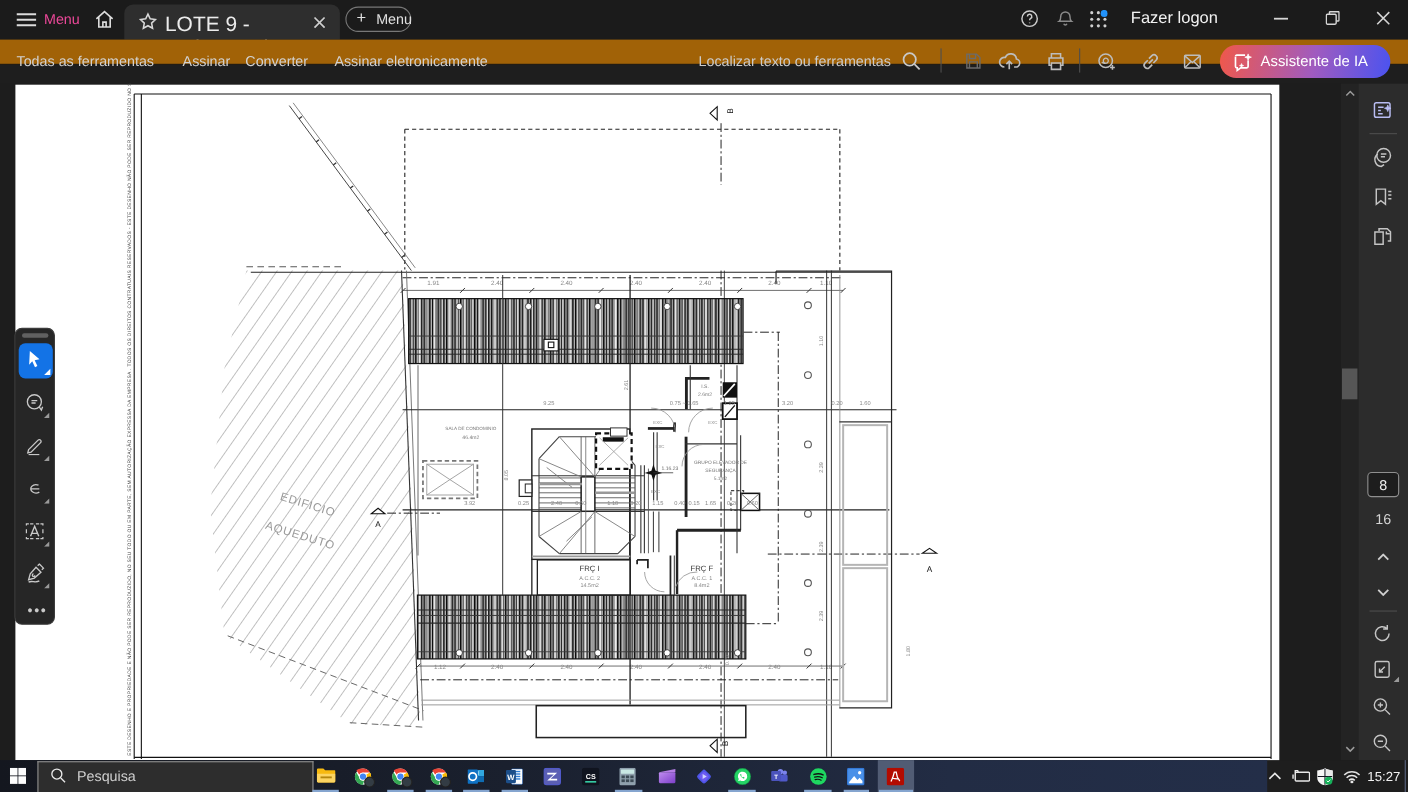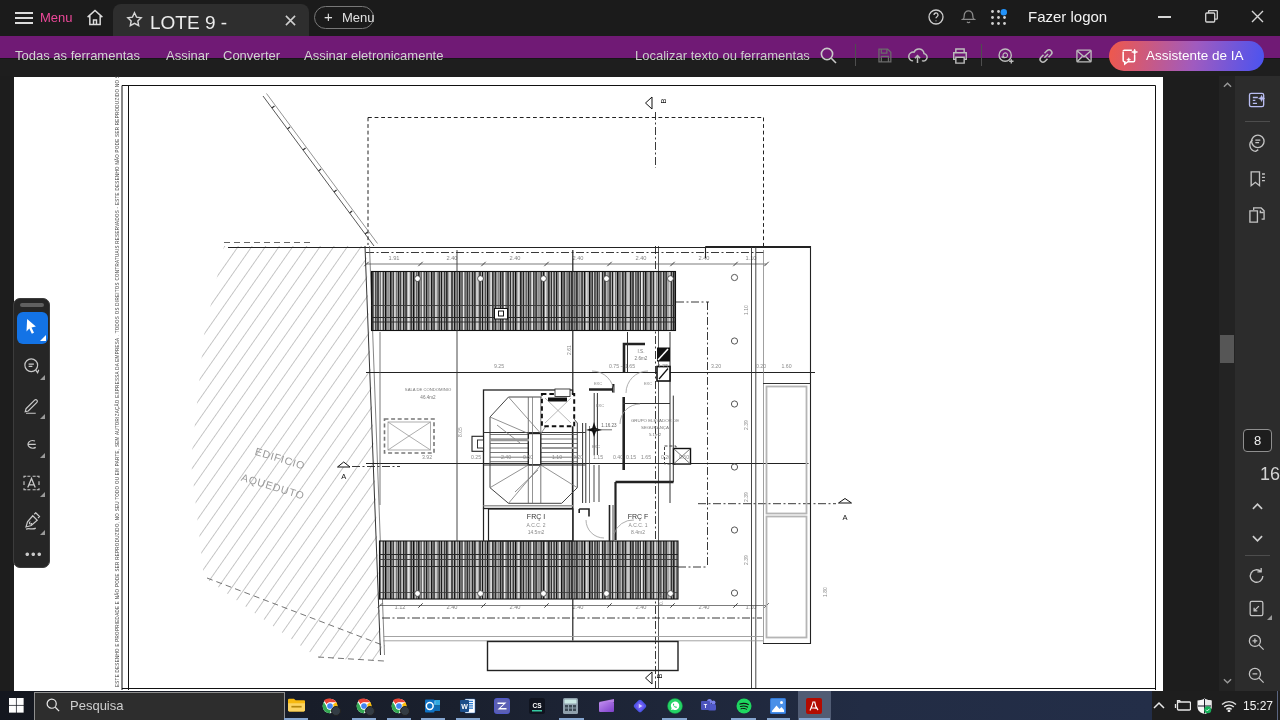--- a/index.html
+++ b/index.html
@@ -1,18 +1,18 @@
 <!DOCTYPE html>
 <html><head><meta charset="utf-8"><style>
 *{margin:0;padding:0;box-sizing:border-box}
 html,body{width:1280px;height:720px;overflow:hidden;background:#1e1e1e;font-family:"Liberation Sans",sans-serif;-webkit-font-smoothing:antialiased}
 .abs{position:absolute}
 #topbar{position:absolute;left:0;top:0;width:1280px;height:36px;background:#1b1b1b}
 #tab{position:absolute;left:113px;top:4px;width:196px;height:32px;background:#2e2e2e;border-radius:8px 8px 0 0;color:#e4e4e4}
-#toolbar{position:absolute;left:0;top:36px;width:1280px;height:23px;background:#701a75;border-bottom:1px solid #161616}
+#toolbar{position:absolute;left:0;top:36px;width:1280px;height:23px;background:#a16207;border-bottom:1px solid #161616}
 #canvas{position:absolute;left:0;top:76px;width:1280px;height:615px;background:#1d1d1d}
 #page{position:absolute;left:14px;top:1px;width:1149px;height:614px;background:#fff}
 #lpanel{position:absolute;left:13px;top:222px;width:37px;height:270px;background:#262626;border:1px solid #3c3c3c;border-radius:7px}
 #rscroll{position:absolute;left:1219px;top:0;width:16px;height:615px;background:#232323}
 #rpanel{position:absolute;left:1235px;top:0;width:45px;height:615px;background:#2c2c2c}
 #taskbar{position:absolute;left:0;top:691px;width:1152px;height:29px;background:linear-gradient(90deg,#14171f 0%,#1a202e 40%,#222c44 75%,#232e48 100%)}
 .tbtext{position:absolute;top:0;height:40px;line-height:40px;color:#d2d2d2;font-size:13px}
 .tbi{position:absolute;top:10px}
 .sep{position:absolute;top:8px;width:1px;height:22px;background:#4e4e4e}
 .uline{position:absolute;top:26.5px;height:2.5px;background:#85a5cf}
@@ -455,21 +455,21 @@
       </svg>
 <svg class="abs" style="left:12px;top:93px" width="20" height="20" viewBox="0 0 24 24" fill="none" stroke="#c4c4c4" stroke-width="1.6">
         <path d="M5,3.5 H15 V20 L10,16 L5,20 Z"></path>
         <path d="M18,6 h3.5 M18,10 h3.5 M18,14 h3.5"></path>
       </svg>
 <svg class="abs" style="left:12px;top:129px" width="20" height="20" viewBox="0 0 24 24" fill="none" stroke="#c4c4c4" stroke-width="1.6">
         <path d="M8,6 V3.5 H17 L20.5,7 V17 H17.5 M16,6.5 V9 h3.5"></path>
         <path d="M3.5,7 H12.5 V20.5 H3.5 Z"></path>
       </svg>
 <div class="abs" style="left:8px;top:353px;width:29px;height:23px;background:#1d1d1d;border:1.5px solid #8f8f8f;border-radius:4px;color:#efefef;font-size:13px;text-align:center;line-height:21px">8</div>
-<div class="abs" style="left:0;top:388px;width:45px;color:#d4d4d4;font-size:18px;text-align:right">16</div>
+<div class="abs" style="left:0;top:388px;width:45px;color:#d4d4d4;font-size:13px;text-align:center">16</div>
 <svg class="abs" style="left:17px;top:427px" width="11" height="7" viewBox="0 0 12 7" fill="none" stroke="#cfcfcf" stroke-width="1.8">
         <path d="M1,6 L6,1 L11,6"></path>
       </svg>
 <svg class="abs" style="left:17px;top:459px" width="11" height="7" viewBox="0 0 12 7" fill="none" stroke="#cfcfcf" stroke-width="1.8">
         <path d="M1,1 L6,6 L11,1"></path>
       </svg>
 <div class="abs" style="left:10px;top:479px;width:25px;height:1px;background:#4d4d4d"></div>
 <svg class="abs" style="left:12px;top:490px" width="20" height="20" viewBox="0 0 24 24" fill="none" stroke="#c4c4c4" stroke-width="1.6">
         <path d="M19,12 a7.5,7.5 0 1 1 -2.2,-5.3 M17,2.5 v4.5 h-4.5"></path>
       </svg>

